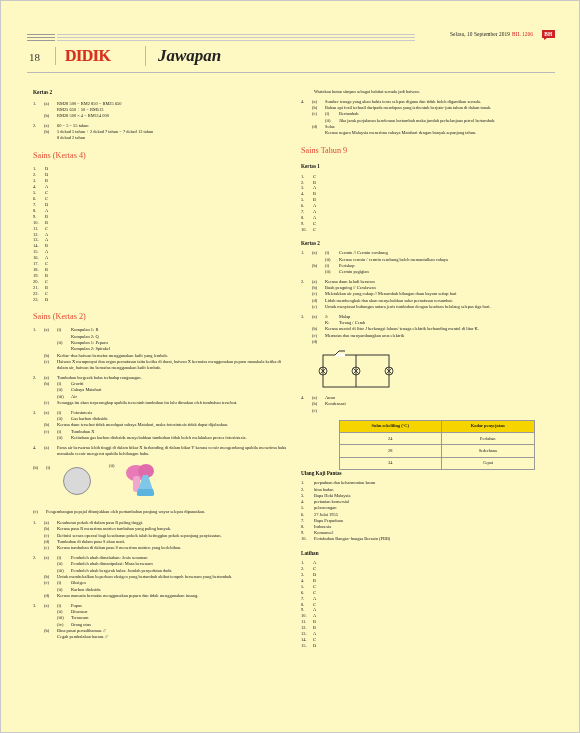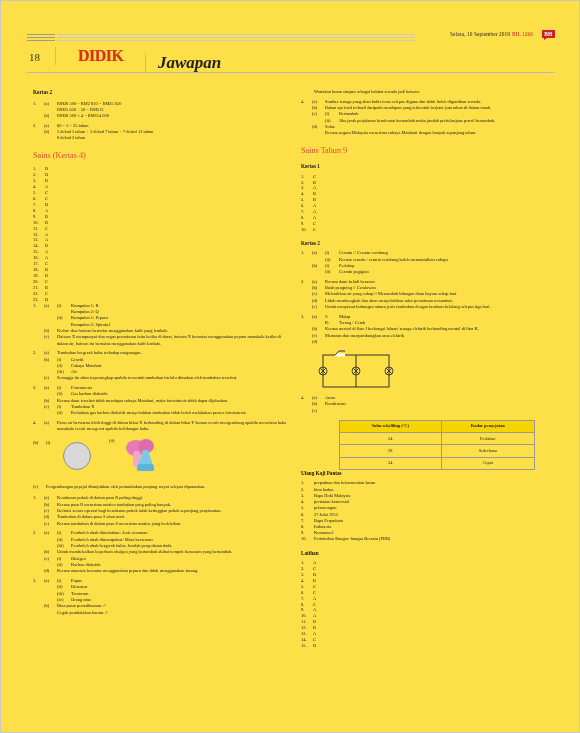--- a/index.html
+++ b/index.html
@@ -8,21 +8,21 @@
     background:#ffffff;
     font-family:"Liberation Serif", serif;
     color:#1a1a1a;
     position:relative;
     overflow:hidden;
   }
   .page{
     position:absolute;inset:0;
     border:1px solid #c8c8c8;
     box-sizing:border-box;
-    background:#fde047;
+    background:#fef9c3;
   }
   
   .masthead{
     position:absolute;left:26px;top:30px;width:528px;height:42px;
   }
   .rule-left{
     position:absolute;left:0;top:3px;width:28px;height:7px;
     background:
       linear-gradient(to bottom,#9a9a9a 0 1px,transparent 1px 3px,#9a9a9a 3px 4px,transparent 4px 6px,#9a9a9a 6px 7px);
   }
@@ -52,28 +52,28 @@
     border-bottom:1px solid #b9b9b9;
   }
   .pageno{
     position:absolute;left:2px;top:7px;font-size:11px;color:#333;
   }
   .didik{
     position:absolute;left:28px;top:3px;
     font-family:"Liberation Serif", serif;
     font-weight:bold;font-size:16px;letter-spacing:-.5px;
     color:#d8321e;
-    border-left:1px solid #b9b9b9;padding-left:22px;
+    border-left:1px solid #b9b9b9;padding-left:9px;
     -webkit-text-stroke:0.2px #d8321e;
   }
   .jawapan{
     position:absolute;left:118px;top:2px;
     border-left:1px solid #b9b9b9;padding-left:12px;
     font-family:"Liberation Serif", serif;
-    font-style:italic;font-weight:bold;font-size:17px;color:#222;margin-top:7px;
+    font-style:italic;font-weight:bold;font-size:17px;color:#222;
   }
   
   .col{
     position:absolute;top:88px;width:255px;
     font-size:4.45px;line-height:1.42;
     text-align:left;
   }
   .col.left{left:32px;}
   .col.right{left:300px;}
 
@@ -284,20 +284,21 @@
         <li>
           <span class="n">22.</span>
           <span class="v">C</span>
         </li>
         <li>
           <span class="n">23.</span>
           <span class="v">D</span>
         </li>
       </ul>
 
+    <h2 class="red">Sains (Kertas 2)</h2>
     <div id="sains-k2">
         <div class="q">
           <div class="num">1.</div>
           <div class="body">
             <div class="sub">
               <div class="lbl">(a)</div>
               <div class="txt">
                 <div class="sub2">
                   <div class="lbl">(i)</div>
                   <div class="txt">

